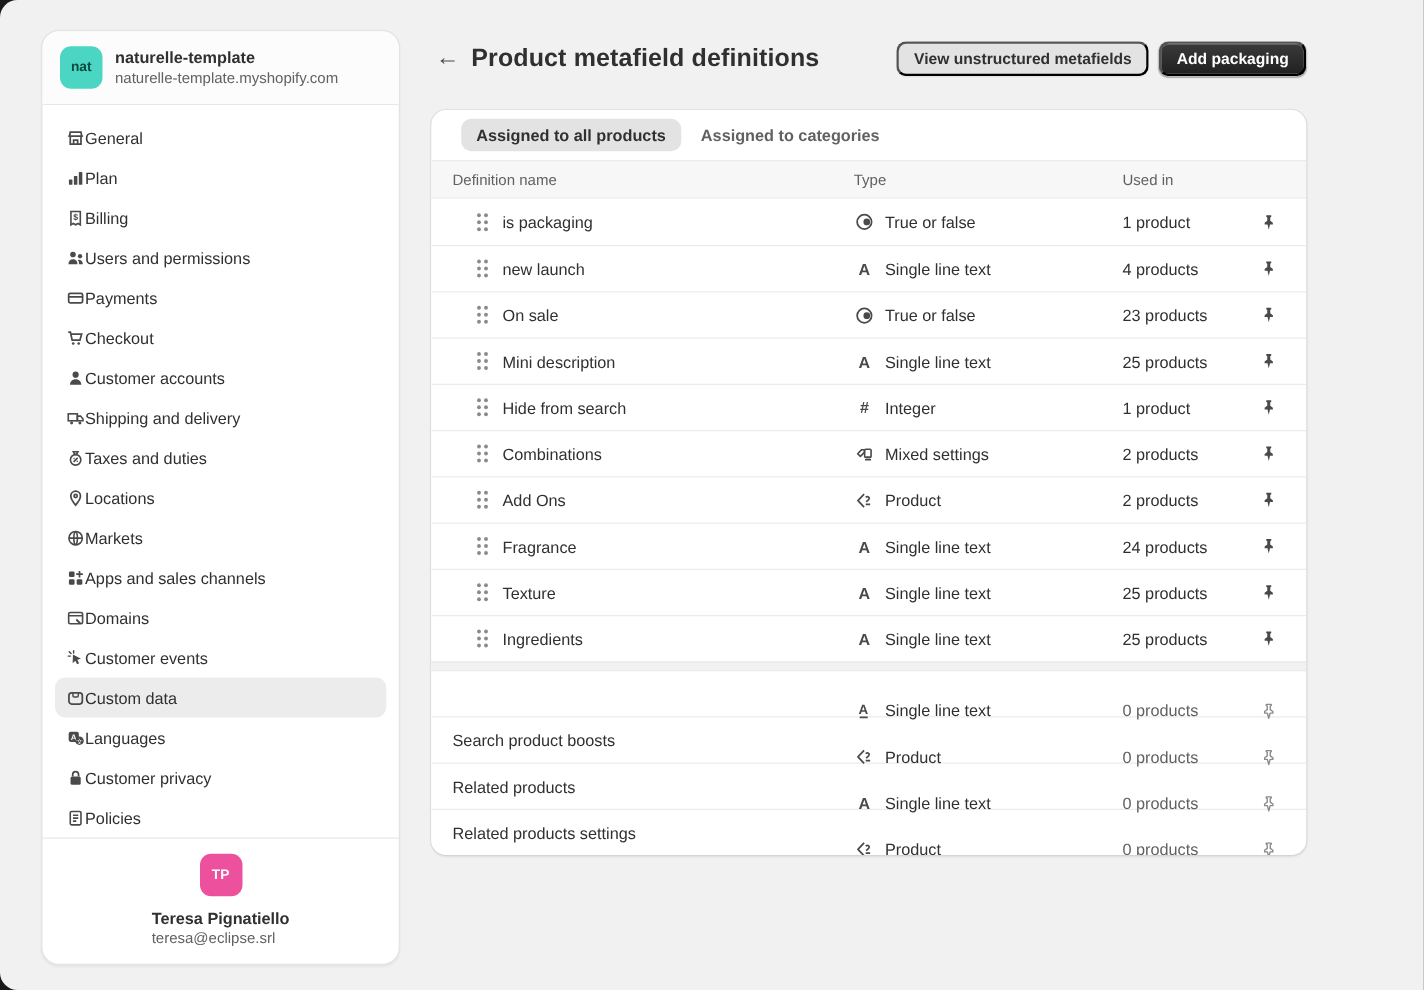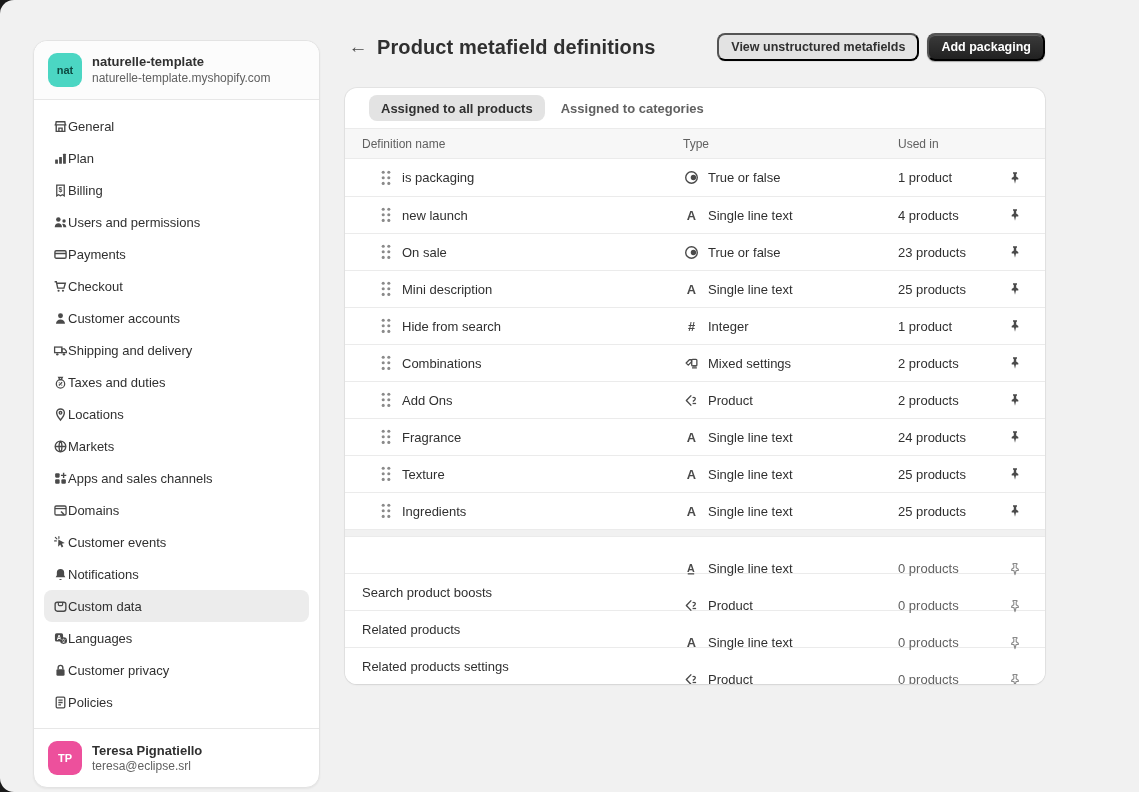--- a/index.html
+++ b/index.html
@@ -1,39 +1,39 @@
 <!DOCTYPE html>
 <html><head>
 <meta charset="utf-8">
 <style>
   * { margin:0; padding:0; box-sizing:border-box; }
   html,body { width:1139px; height:792px; }
   body { background:#1a1a1a; font-family:"Liberation Sans", sans-serif; overflow:hidden; }
   .surface { position:absolute; inset:0; background:#f1f1f1; border-radius:14px 0 0 14px; overflow:hidden; }
 
   
-  .sidebar { position:absolute; left:33px; top:40px; width:287px; height:748px;
+  .sidebar { position:absolute; left:33px; top:24px; width:287px; height:748px;
     background:#fff; border:1px solid #e3e3e3; border-radius:14px;
     box-shadow:0 1px 2px rgba(26,26,26,.06); display:flex; flex-direction:column; }
   .store-head { display:flex; align-items:center; gap:10px; padding:12px 14px;
     border-bottom:1px solid #e7e7e7; background:#fcfcfc; border-radius:14px 14px 0 0; }
   .avatar { width:34px; height:34px; border-radius:9px; display:flex; align-items:center;
     justify-content:center; font-size:11px; font-weight:600; flex:0 0 auto; }
   .store-avatar { color:#0c4a42; }
   .store-name { font-size:13px; font-weight:700; color:#303030; line-height:1.25; }
   .store-domain { font-size:12px; color:#616161; line-height:1.25; }
   nav { flex:1; padding:10px 10px; overflow:hidden; }
   .nav-item { display:flex; align-items:center; height:32px; padding:0 8px;
     border-radius:8px; cursor:pointer; }
   .nav-item.selected { background:#ececec; }
   .nav-icon { width:16px; height:16px; display:flex; align-items:center; justify-content:center; color:#4a4a4a; }
   .nav-icon svg { width:15px; height:15px; }
   .nav-label { font-size:13px; font-weight:500; color:#303030; white-space:nowrap; }
-  .user-foot { display:flex; align-items:flex-end; gap:10px; padding:12px 14px;
-    border-top:1px solid #e7e7e7; }
+  .user-foot { display:flex; align-items:center; gap:10px; padding:12px 14px;
+    border-top:1px solid #e7e7e7;flex-direction:column; }
   .user-avatar { color:#fff; }
   .user-name { font-size:13px; font-weight:700; color:#303030; line-height:1.3; }
   .user-email { font-size:12px; color:#616161; line-height:1.3; }
 
   
   .main { position:absolute; left:345px; top:0; width:700px; }
   .page-head { display:flex; align-items:center; height:30px; margin-top:32px; }
   .back-btn { width:26px; height:26px; display:flex; align-items:center; justify-content:center;
     font-size:19px; color:#4a4a4a; border-radius:6px; cursor:pointer; }
   .page-title { font-size:20px; font-weight:700; color:#303030; margin-left:6px; letter-spacing:.1px; }
@@ -224,29 +224,20 @@
   </div>
         <div class="nav-item">
     <span class="nav-icon">
             <svg viewBox="0 0 14 14" fill="currentColor" stroke="none">
               <path d="M5 4.2l6 3.2-2.7.8 1.3 2.6-1.5.8-1.3-2.7-2 2z"></path>
               <path d="M2.2 2.2l1.4 1.4M1.5 5.5h1.6M5.5 1.5v1.6" stroke="currentColor" stroke-width="1.1" fill="none" stroke-linecap="round"></path>
             </svg>
           </span>
     <span class="nav-label">Customer events</span>
   </div>
-        <div class="nav-item">
-    <span class="nav-icon">
-            <svg viewBox="0 0 14 14" fill="currentColor">
-              <path d="M7 1.8a3.4 3.4 0 0 1 3.4 3.4v2.6l1.1 1.7H2.5l1.1-1.7V5.2A3.4 3.4 0 0 1 7 1.8z"></path>
-              <path d="M5.7 11.2a1.4 1.4 0 0 0 2.6 0z"></path>
-            </svg>
-          </span>
-    <span class="nav-label">Notifications</span>
-  </div>
         <div class="nav-item selected">
     <span class="nav-icon">
             <svg viewBox="0 0 14 14" fill="none" stroke="currentColor" stroke-width="1.3">
               <rect x="2" y="3" width="10" height="8.4" rx="2"></rect>
               <path d="M5 3v2.2a1 1 0 0 0 1 1h2a1 1 0 0 0 1-1V3" stroke-width="1.1"></path>
             </svg>
           </span>
     <span class="nav-label">Custom data</span>
   </div>
         <div class="nav-item">

